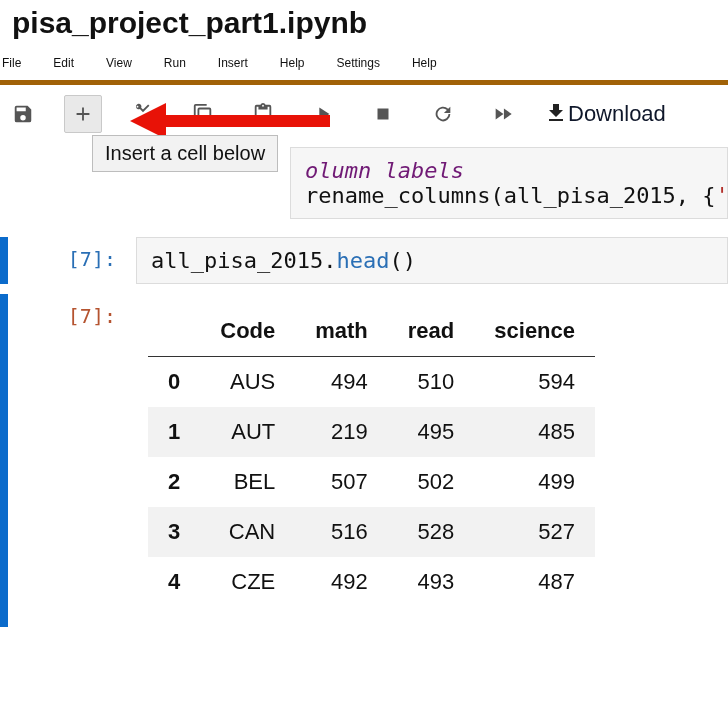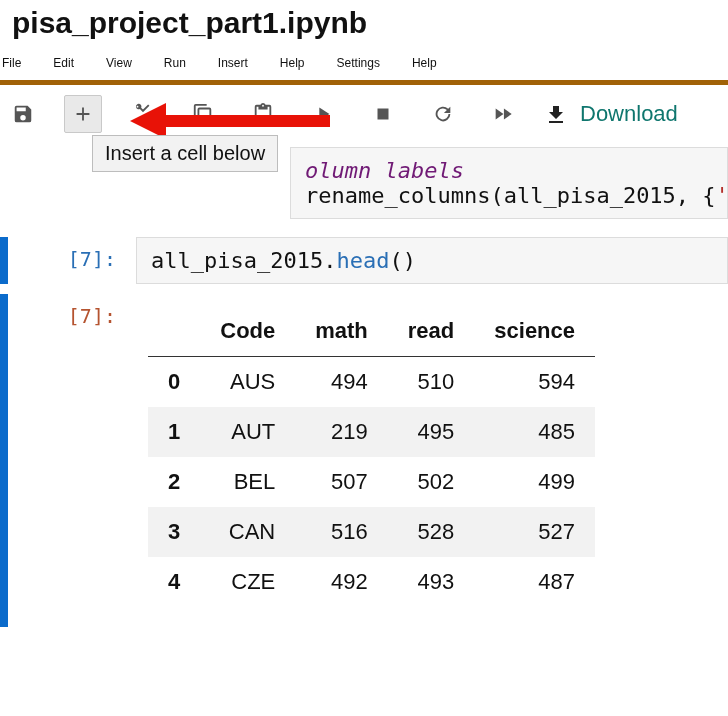--- a/index.html
+++ b/index.html
@@ -38,22 +38,22 @@
     cursor: pointer;
     color: #555;
     border-radius: 2px;
   }
   .toolbtn.hover {
     background: #e9e9e9;
     border: 1px solid #c9c9c9;
   }
   .toolbtn svg { width: 22px; height: 22px; }
   .download {
-    display: flex; align-items: flex-end; gap: 12px;
-    font-size: 22px; color: #0f766e;
+    display: flex; align-items: flex-start; gap: 0;
+    font-size: 22px; color: #0f172a;
     cursor: pointer;
   }
   .download svg { width: 24px; height: 24px; }
   .tooltip {
     position: absolute;
     top: 50px; left: 92px;
     background: #f2f2f2;
     border: 1px solid #bdbdbd;
     padding: 6px 12px;
     font-size: 20px;

